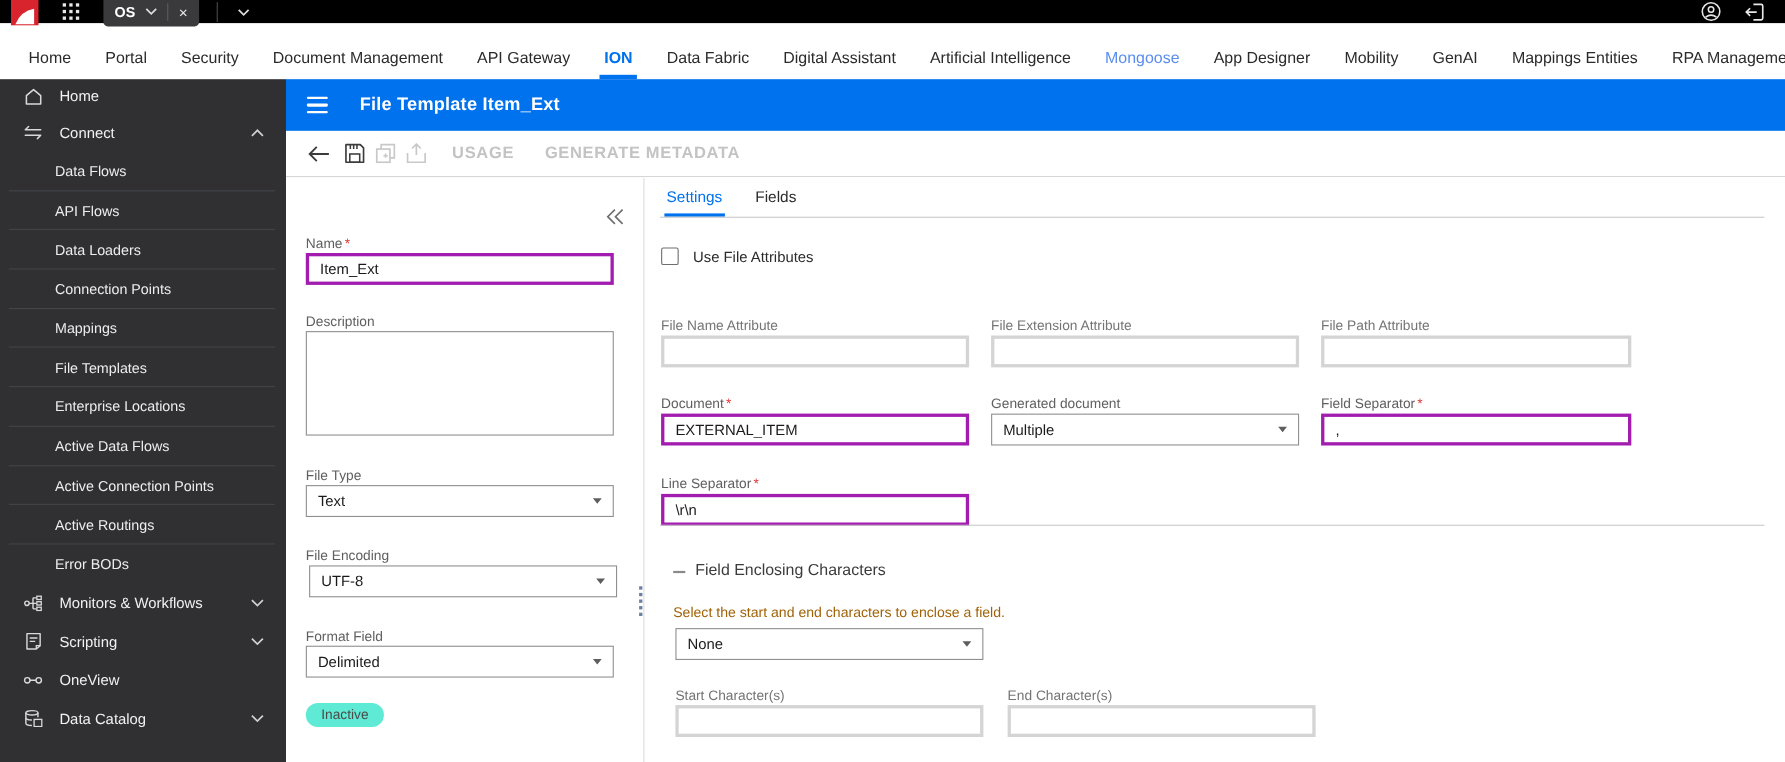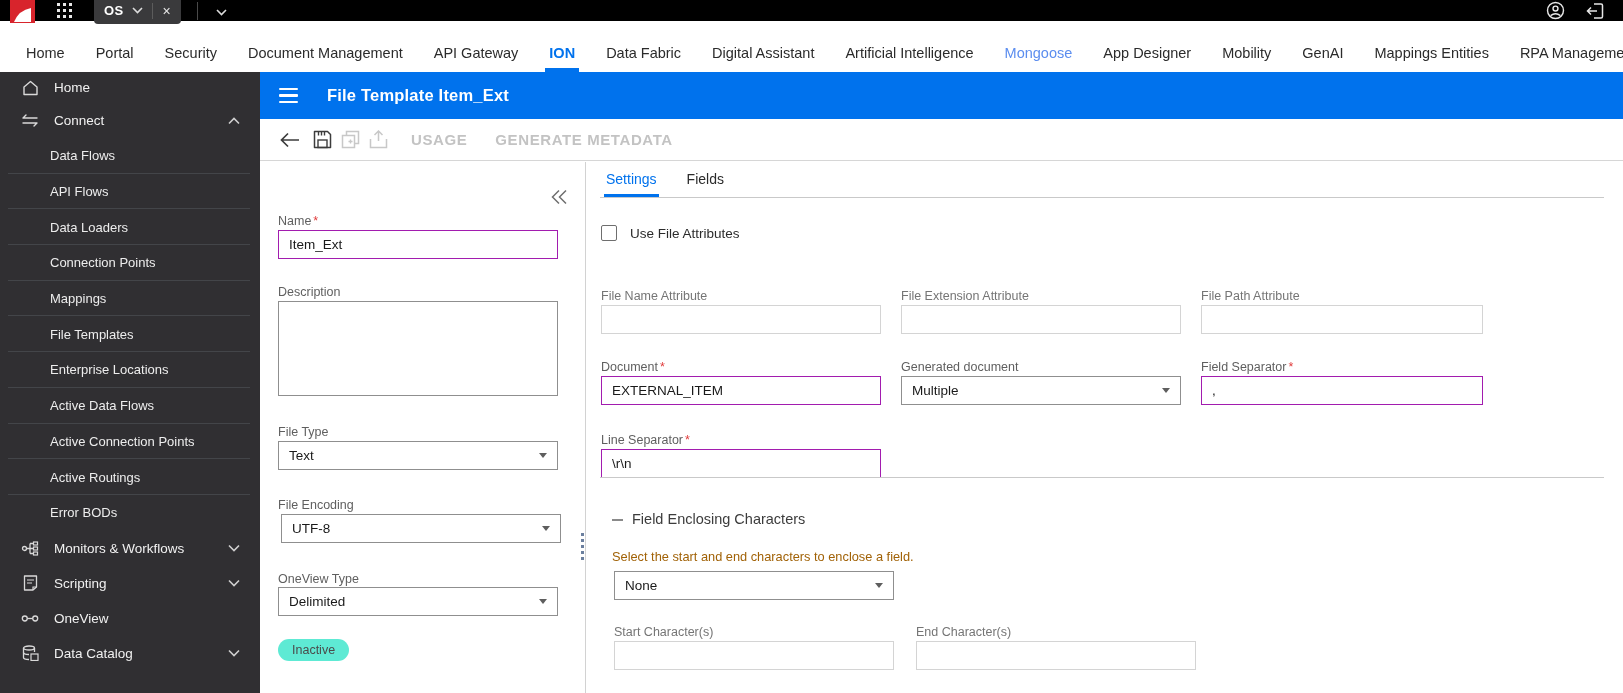--- a/index.html
+++ b/index.html
@@ -61,21 +61,21 @@
   .left-pane { position:absolute; top:162px; left:260px; width:325px; bottom:0; background:#fff; }
   .pane-divider { position:absolute; top:162px; left:585px; width:1px; bottom:0; background:#d2d2d2; }
   .drag-dots { position:absolute; left:579px; top:531px; display:flex; flex-direction:column; gap:3.5px; cursor:col-resize; padding:2px; }
   .drag-dots i { width:2.5px; height:2.5px; background:#6b7f9e; }
   .main-pane { position:absolute; top:161px; left:586px; right:0; bottom:0; background:#fff; }
   .scroll-track { position:absolute; top:162px; left:1620px; width:1px; bottom:0; background:#cfcfcf; }
 
   
   .flabel { font-size:12.5px; color:#5f5f5f; white-space:nowrap; }
   .req { color:#e03a3a; margin-left:2px; }
-  .tinput { border:1px solid #a21caf; height:29px; width:280px; font-size:13.5px; color:#1a1a1a; padding:0 10px; font-family:"Liberation Sans",sans-serif; background:#fff; outline:none; }
+  .tinput { border:3px solid #a21caf; height:29px; width:280px; font-size:13.5px; color:#1a1a1a; padding:0 10px; font-family:"Liberation Sans",sans-serif; background:#fff; outline:none; }
   .tinput.disabled { border-color:#d4d4d4; }
   .tarea { border:1px solid #8f8f8f; width:280px; height:95px; resize:none; outline:none; font-family:"Liberation Sans",sans-serif; }
   .selbox { border:1px solid #8f8f8f; height:29px; width:280px; display:flex; align-items:center; justify-content:space-between; padding:0 10px; font-size:13.5px; color:#1a1a1a; cursor:pointer; background:#fff; }
   .tri-down { width:0; height:0; border-left:4.5px solid transparent; border-right:4.5px solid transparent; border-top:5.5px solid #5e5e5e; }
   .pill { display:inline-block; background:#5eead4; color:#4b4b4b; font-size:12.5px; padding:4px 14px; border-radius:12px; }
 
   
   .tabbar { position:absolute; top:0; left:18px; height:36px; display:flex; gap:26px; }
   .tab { display:flex; align-items:center; font-size:14px; color:#2b2b2b; cursor:pointer; position:relative; padding:0 2px; }
   .tab.active { color:#0072ed; }
@@ -360,21 +360,21 @@
     <span>Text</span>
     <span class="tri-down"></span>
   </div>
 
   <div class="abs flabel" style="top:316px; left:18px;">File Encoding</div>
   <div class="abs selbox" style="top:332px; left:21px;">
     <span>UTF-8</span>
     <span class="tri-down"></span>
   </div>
 
-  <div class="abs flabel" style="top:390px; left:18px;">OneView Type</div>
+  <div class="abs flabel" style="top:390px; left:18px;">Format Field</div>
   <div class="abs selbox" style="top:405px; left:18px;">
     <span>Delimited</span>
     <span class="tri-down"></span>
   </div>
 
   <span class="abs pill" style="top:457px; left:18px;">Inactive</span>
 </div>
 
 <div class="pane-divider"></div>
 <div class="drag-dots">

